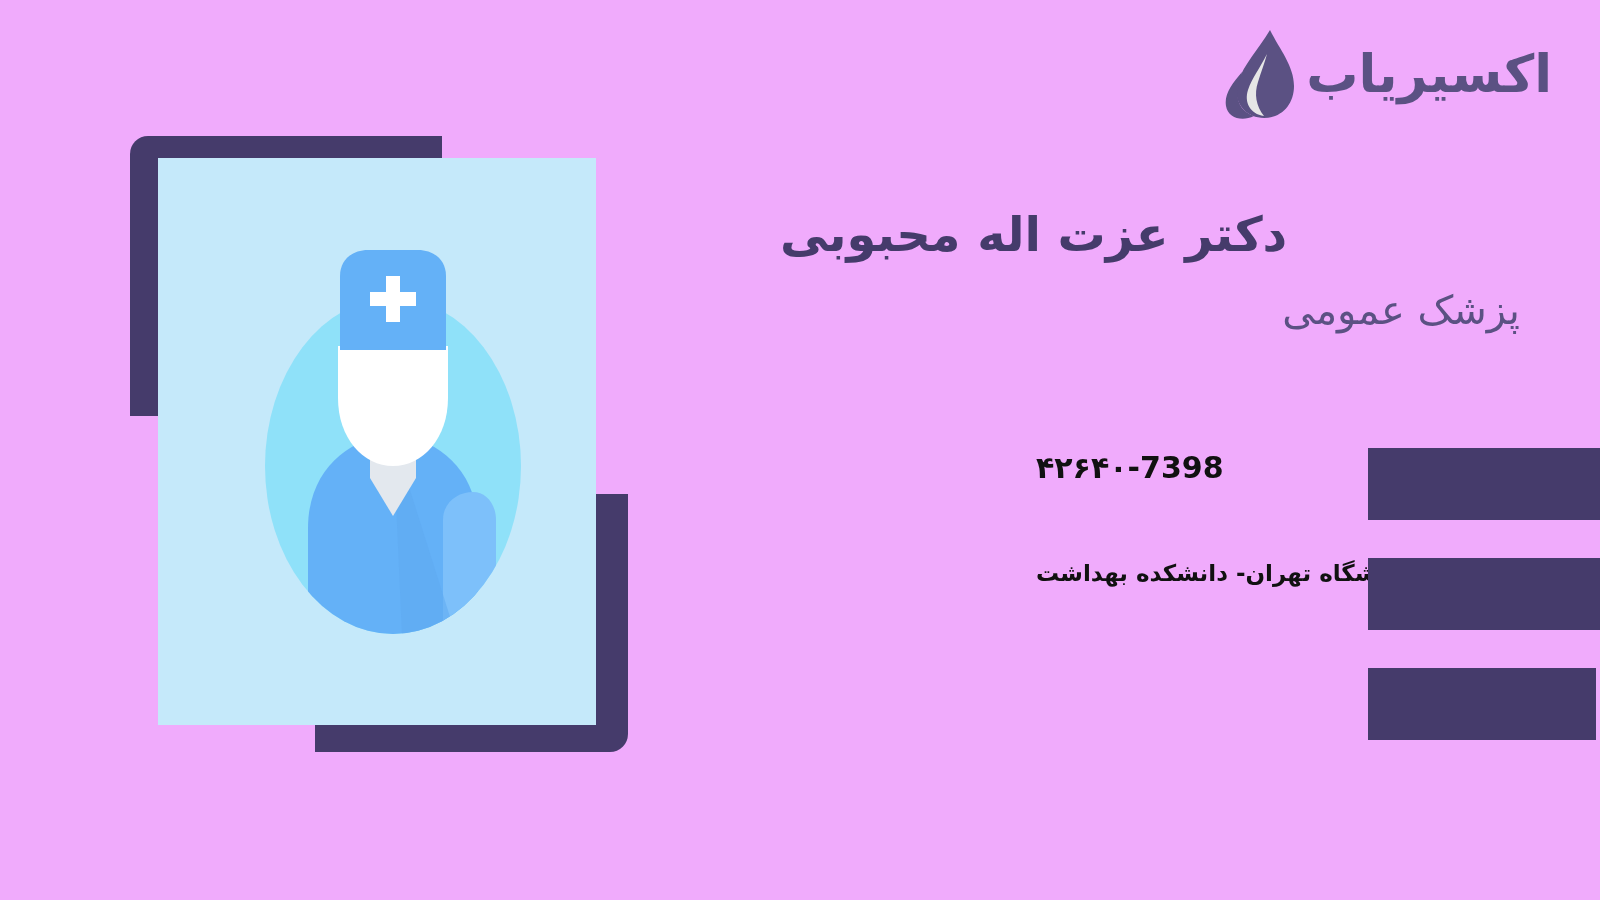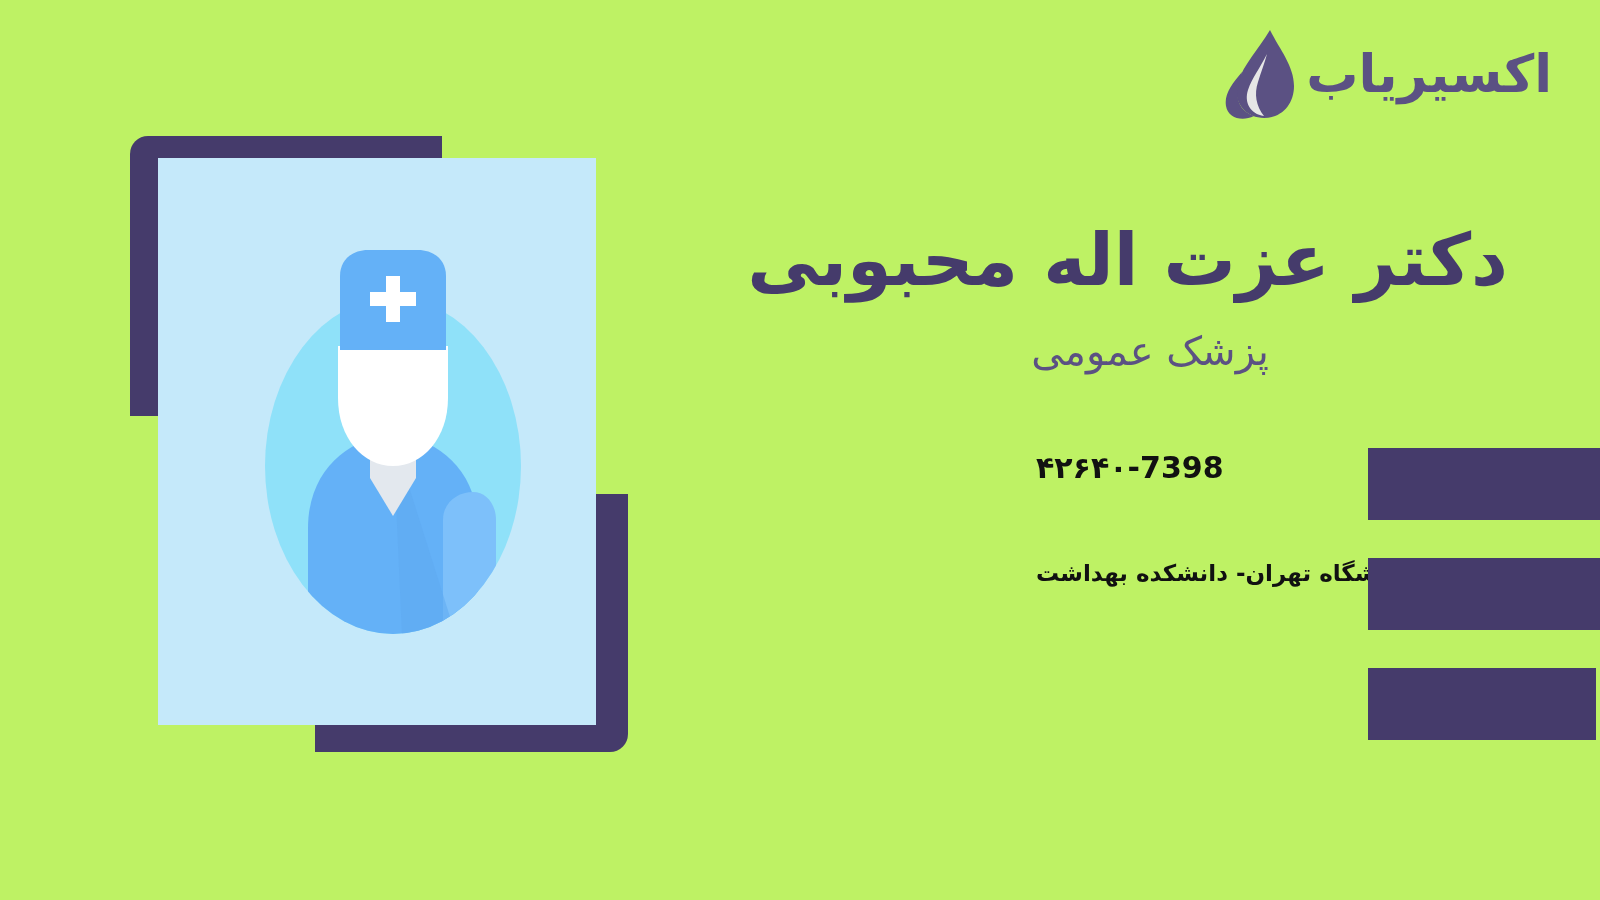--- a/index.html
+++ b/index.html
@@ -12,21 +12,21 @@
     height: 900px;
     background: #e6e6e6;
     font-family: "DejaVu Sans", "Liberation Sans", sans-serif;
     overflow: hidden;
   }
 
   .canvas {
     position: relative;
     width: 1600px;
     height: 900px;
-    background: #bef264;
+    background: #f0abfc;
     overflow: hidden;
   }
 
   
   .brand {
     position: absolute;
     top: 28px;
     right: 48px;
     display: flex;
     flex-direction: row;
@@ -98,35 +98,35 @@
   .info {
     position: absolute;
     right: 80px;
     top: 205px;
     width: 740px;
     text-align: left;
     direction: rtl;
   }
   .doctor-name {
     font-family: "DejaVu Sans", "Liberation Sans", sans-serif;
-    font-size: 72px;
+    font-size: 48px;
     font-weight: 700;
     color: #453b6b;
     line-height: 1.22;
-    margin: 12px;
+    margin: 0;
     text-align: left;
     white-space: nowrap;
   }
   .specialty {
     font-size: 40px;
     font-weight: 400;
     color: #5b5183;
     margin: 22px 0 0 0;
     line-height: 1.2;
-    text-align: center;
+    text-align: right;
     white-space: nowrap;
   }
   .phone {
     position: absolute;
     right: 0;
     top: 245px;
     width: 740px;
     font-size: 30px;
     font-weight: 700;
     color: #111111;

